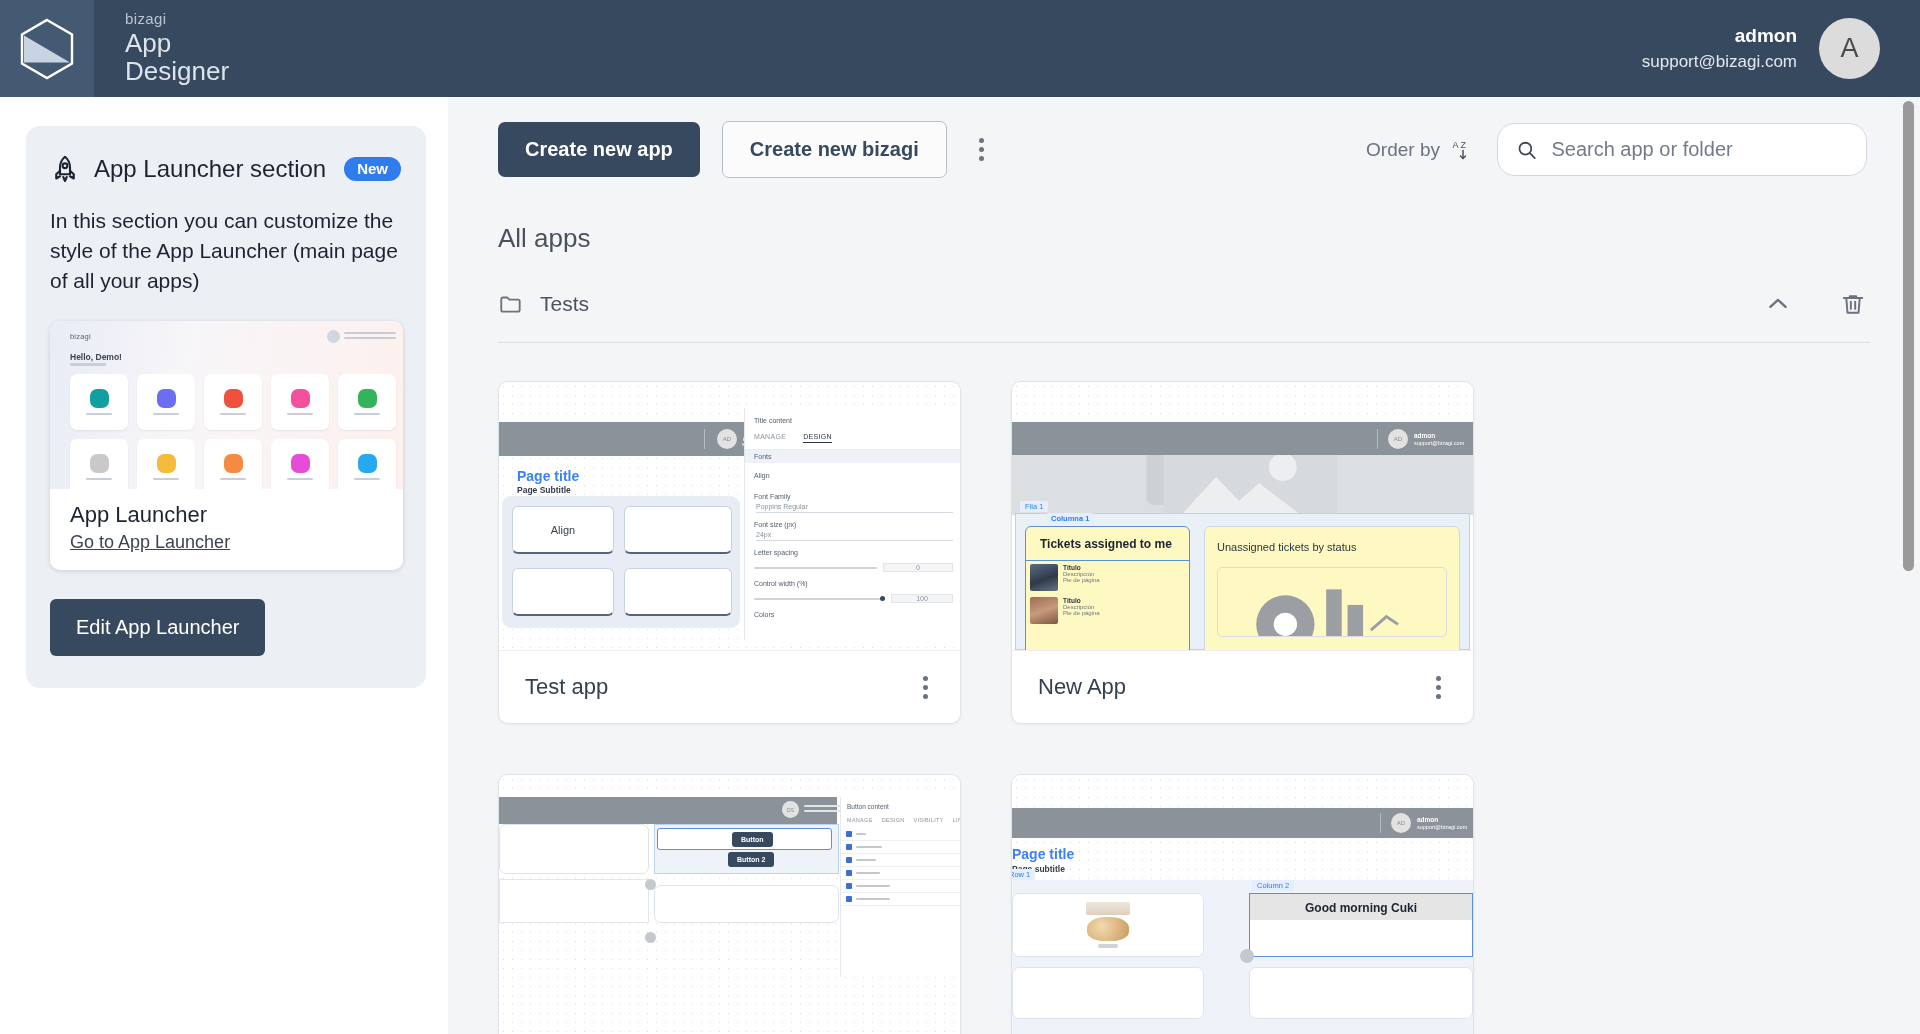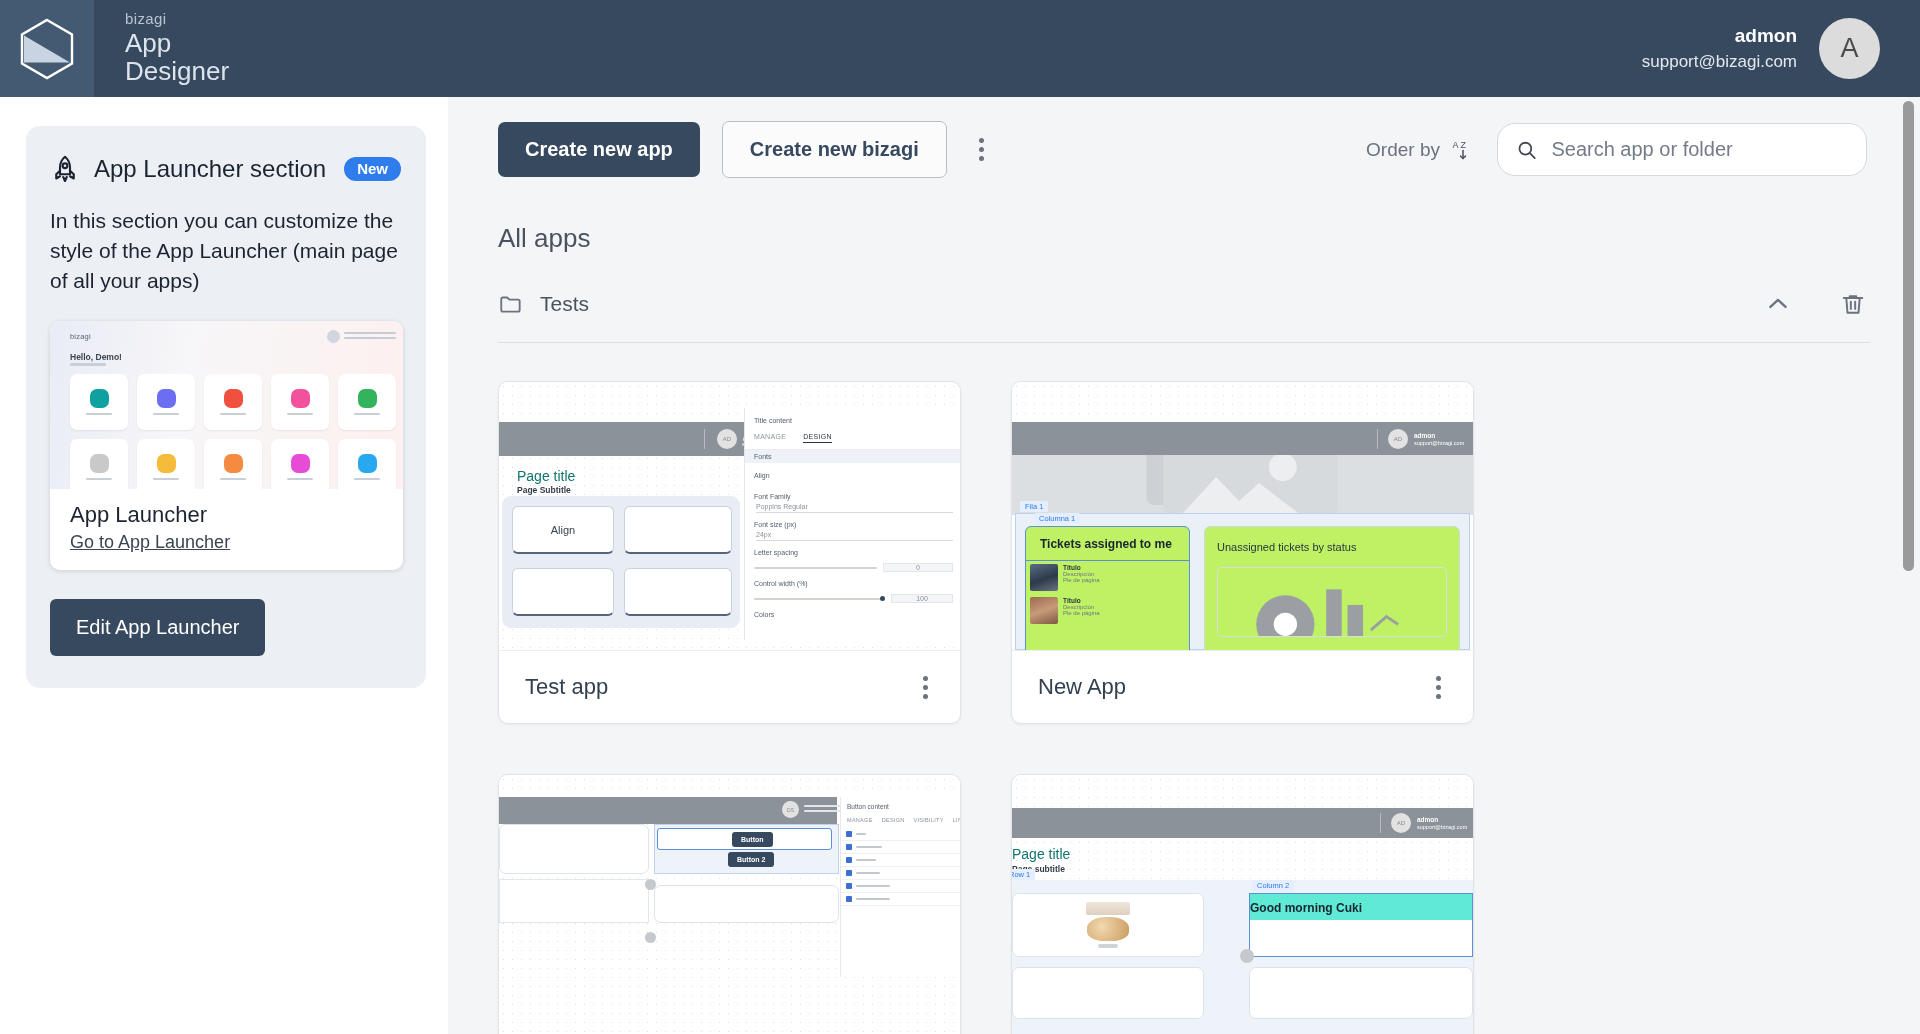--- a/index.html
+++ b/index.html
@@ -158,36 +158,36 @@
   }
   .tb-gray { position: absolute; background: #8c9299; }
   .tnav { left: 0; right: 0; height: 30px; }
   .t-avatar {
     width: 20px; height: 20px; border-radius: 50%; background: #e2e2e2;
     display: flex; align-items: center; justify-content: center;
     font-size: 6px; color: #8a8a8a;
   }
   .t-user { font-size: 6.5px; color: #fff; font-weight: 700; line-height: 1.4; }
   .t-user small { font-weight: 400; font-size: 5.5px; display: block; }
-  .t-ptitle { font-size: 14px; font-weight: 400; color: #0f766e; }
+  .t-ptitle { font-size: 14px; font-weight: 700; color: #3b82f6; }
   .t-psub { font-size: 8.5px; font-weight: 700; color: #333b46; }
   .t-field { background: #fff; border: 1px solid #c8d2df; border-bottom: 2px solid #56657a; border-radius: 6px; }
   .t-panel { position: absolute; background: #fff; }
   .t-plabel { font-size: 7px; color: #55606e; }
   .t-ptab { font-size: 7px; color: #8b939d; letter-spacing: .3px; }
   .t-ptab.on { color: #2b3643; border-bottom: 1.5px solid #2b3643; padding-bottom: 2px; }
   .t-inp { border-bottom: 1px solid #d6dae0; font-size: 7px; color: #8a929c; padding-bottom: 2px; }
   .t-slider { height: 2px; background: #d6d3cf; border-radius: 1px; position: relative; }
   .t-knob { width: 5px; height: 5px; border-radius: 50%; background: #37495f; position: absolute; top: -1.5px; }
   .t-num { border: 1px solid #e2e5e9; background: #f4f5f7; font-size: 7px; color: #8a929c; text-align: center; }
   .tag {
     font-size: 7.5px; color: #2f7ced; background: #e4eefc;
     padding: 1px 5px; border-radius: 2px 2px 0 0; display: inline-block;
   }
-  .t-widget { background: #bef264; border: 1px solid #cfd6e0; border-radius: 6px; }
+  .t-widget { background: #fef9c3; border: 1px solid #cfd6e0; border-radius: 6px; }
   .t-wtitle { font-size: 12px; font-weight: 700; color: #1b2430; }
   .t-li { display: flex; gap: 5px; padding: 3px 4px; }
   .t-thumbimg { width: 28px; height: 27px; border-radius: 2px; }
   .t-lt { font-size: 6.5px; font-weight: 700; color: #2b3643; }
   .t-ld { font-size: 6px; color: #6e7682; }
   .t-btn { background: #37495f; color: #fff; font-size: 7px; font-weight: 700; padding: 4px 9px; border-radius: 3px; }
   .t-chk { display: flex; align-items: center; gap: 4px; border-bottom: 1px solid #eef0f2; padding: 3px 5px; }
   .t-chkbox { width: 6px; height: 6px; background: #3b6fd4; border-radius: 1px; }
   .t-chktxt { width: 26px; height: 2.5px; background: #c3c8cf; border-radius: 1px; }
   .t-greet { font-size: 12px; font-weight: 700; color: #1b2430; }
@@ -436,21 +436,21 @@
         </div>
         <div style="position:absolute;top:47px;left:365px;display:flex;align-items:center;gap:6px;border-left:1px solid #b7bcc2;padding-left:10px;">
           <div class="t-avatar">AD</div>
           <div class="t-user">
             <span>admon</span>
             <small>support@bizagi.com</small>
           </div>
         </div>
         <div style="position:absolute;top:119px;left:8px;" class="tag">Fila 1</div>
         <div style="position:absolute;top:131px;left:3px;right:3px;bottom:0;background:#eaf0f8;border:1px solid #b9d0ee;"></div>
-        <div style="position:absolute;top:131px;left:22px;" class="tag">Columna 1</div>
+        <div style="position:absolute;top:131px;left:34px;font-weight:bold;" class="tag">Columna 1</div>
 
         <div class="t-widget" style="position:absolute;top:144px;left:13px;width:165px;bottom:-26px;border:1.5px solid #5b8fd6;">
           <div class="t-wtitle" style="padding:10px 0 9px 14px;">Tickets assigned to me</div>
           <div style="border-top:1.5px solid #5b8fd6;">
             <div class="t-li">
               <div class="t-thumbimg" style="background:linear-gradient(160deg,#5a6e86,#2d3a4a 55%,#6a7382);"></div>
               <div>
                 <div class="t-lt">Título</div>
                 <div class="t-ld">Descripción</div>
                 <div class="t-ld">Pie de página</div>
@@ -566,21 +566,21 @@
         <div style="position:absolute;top:105px;left:0;right:0;bottom:0;background:#eef3fa;"></div>
         <div style="position:absolute;top:105px;left:240px;" class="tag">Column 2</div>
         <div style="position:absolute;top:118px;left:0;width:192px;height:64px;background:#fff;border:1px solid #dde3ec;border-radius:7px;display:flex;align-items:center;justify-content:center;">
           <div style="text-align:center;">
             <div style="width:44px;height:13px;background:linear-gradient(180deg,#f0e6db,#ded0c0);border-radius:2px;margin:0 auto 2px;"></div>
             <div style="width:42px;height:24px;background:radial-gradient(circle at 35% 40%,#f2d9ae,#c99a5e);border-radius:45% 45% 40% 40%;margin:0 auto;"></div>
             <div style="width:20px;height:4px;background:#cfd3d8;border-radius:2px;margin:3px auto 0;"></div>
           </div>
         </div>
         <div style="position:absolute;top:118px;left:237px;right:0;height:64px;background:#fff;border:1.5px solid #5b8fd6;">
-          <div style="background:#5eead4;padding:4px 0;">
+          <div style="background:#e5e5e5;padding:4px 0;text-align:center;">
             <span class="t-greet">Good morning Cuki</span>
           </div>
         </div>
         <div style="position:absolute;top:174px;left:228px;width:14px;height:14px;border-radius:50%;background:#c5c8cc;"></div>
         <div style="position:absolute;top:192px;left:0;width:192px;height:52px;background:#fff;border:1px solid #dde3ec;border-radius:7px;"></div>
         <div style="position:absolute;top:192px;left:237px;right:0;height:52px;background:#fff;border:1px solid #dde3ec;border-radius:7px;"></div>
       </div>
 
     </div>
 

